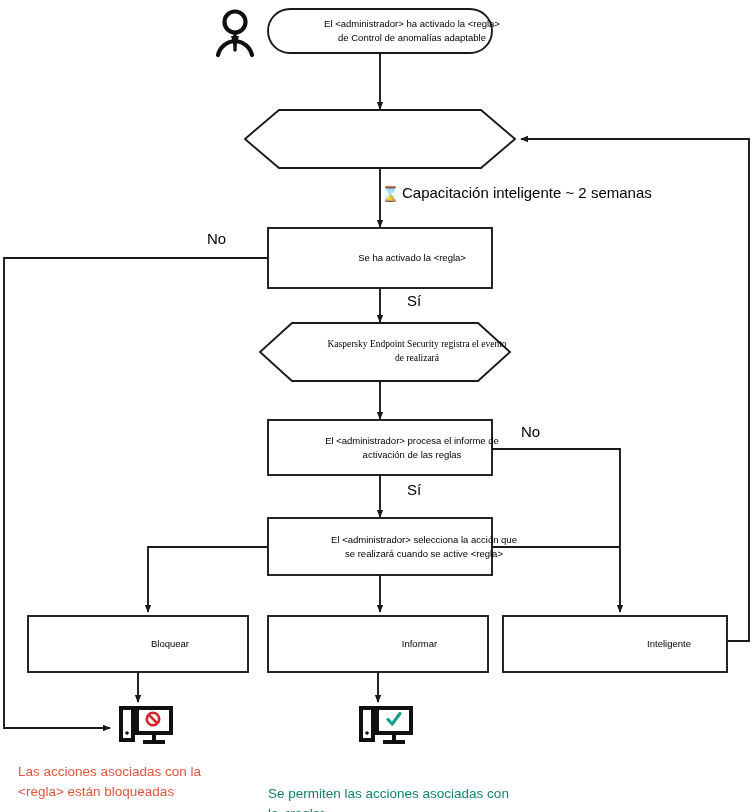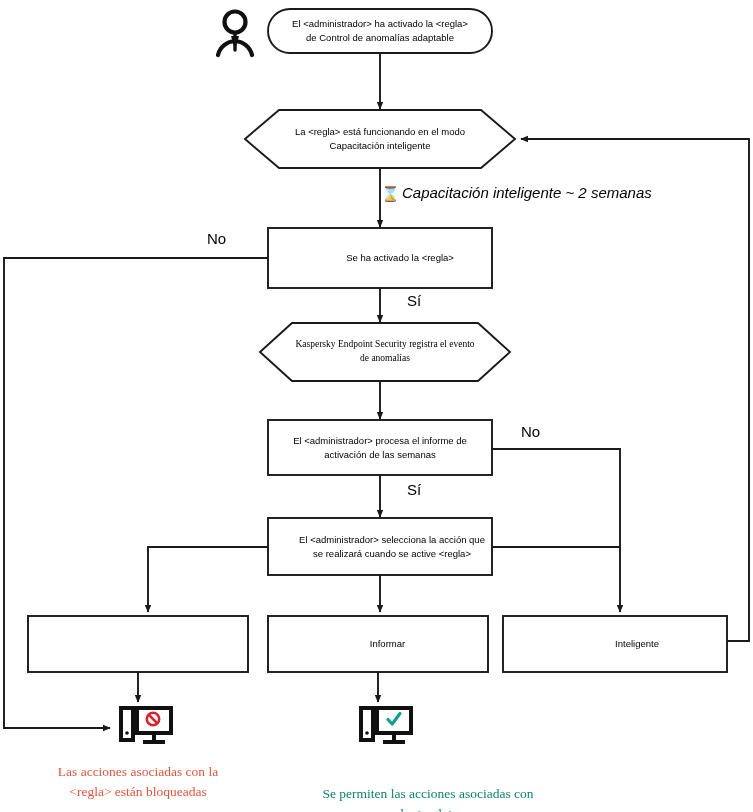--- a/index.html
+++ b/index.html
@@ -27,41 +27,41 @@
   .node-text {
     position: absolute;
     display: flex;
     align-items: center;
     justify-content: center;
     text-align: center;
     font-size: 9.5px;
     color: #000000;
     line-height: 1.45;
     pointer-events: none;
+    padding-left: 32px;
   }
   .edge-label {
     position: absolute;
     font-size: 15px;
     color: #000000;
     white-space: nowrap;
     text-align: right;
   }
   .annot-label {
     position: absolute;
     font-size: 15px;
     color: #000000;
     white-space: nowrap;
   }
   .outcome-label {
     position: absolute;
-    text-align: center;
+    text-align: left;
     font-size: 13.5px;
     line-height: 1.45;
     white-space: nowrap;
-    font-family: Liberation Serif, serif;
   }
   .hourglass {
     position: absolute;
     font-size: 15px;
     line-height: 1;
     color: #000000;
   }
 </style>
 </head>
 <body>
@@ -146,63 +146,60 @@
     </g>
   </svg>
 
   <div class="node-text" style="left:268px; top:9px; width:224px; height:44px;">
     <span>
       <span>El &lt;administrador&gt; ha activado la &lt;regla&gt;</span><br>
       <span>de Control de anomalías adaptable</span>
     </span>
   </div>
 
-  <div class="node-text" style="left:255px; top:110px; width:250px; height:58px;">
-    <span>
-      <span>La &lt;regla&gt; está funcionando en el modo</span><br>
-      <span>Capacitación inteligente</span>
-    </span>
-  </div>
-
-  <div class="node-text" style="left:268px; top:228px; width:224px; height:60px;margin-left:20px;">
+
+  <div class="node-text" style="left:268px; top:228px; width:224px; height:60px;">
     <span>Se ha activado la &lt;regla&gt;</span>
   </div>
 
   <div class="node-text" style="left:262px; top:323px; width:246px; height:58px;font-family:Liberation Serif, serif;">
     <span>
       <span>Kaspersky Endpoint Security registra el evento</span><br>
-      <span>de anomalías</span>
+      <span>de realizará</span>
     </span>
   </div>
 
   <div class="node-text" style="left:268px; top:420px; width:224px; height:55px;border-radius:11px;">
     <span>
       <span>El &lt;administrador&gt; procesa el informe de</span><br>
-      <span>activación de las semanas</span>
+      <span>activación de las reglas</span>
     </span>
   </div>
 
   <div class="node-text" style="left:268px; top:518px; width:248px; height:57px;">
     <span>
       <span>El &lt;administrador&gt; selecciona la acción que</span><br>
       <span>se realizará cuando se active &lt;regla&gt;</span>
     </span>
   </div>
 
+  <div class="node-text" style="left:28px; top:616px; width:220px; height:56px;">
+    <span>Bloquear</span>
+  </div>
 
   <div class="node-text" style="left:268px; top:616px; width:239px; height:56px;">
     <span>Informar</span>
   </div>
 
   <div class="node-text" style="left:503px; top:616px; width:268px; height:56px;">
     <span>Inteligente</span>
   </div>
 
   <div class="hourglass" style="left:381px; top:186px;">⌛</div>
-  <div class="annot-label" style="left:402px; top:184px;font-style:italic;">Capacitación inteligente ~ 2 semanas</div>
+  <div class="annot-label" style="left:402px; top:184px;">Capacitación inteligente ~ 2 semanas</div>
 
   <div class="edge-label" style="left:207px; top:230px;">No</div>
 
   <div class="edge-label" style="left:407px; top:292px;">Sí</div>
 
   <div class="edge-label" style="left:521px; top:423px;">No</div>
 
   <div class="edge-label" style="left:407px; top:481px;">Sí</div>
 
   <div class="outcome-label" style="left:18px; top:762px; width:240px; color:#E2553D;">

